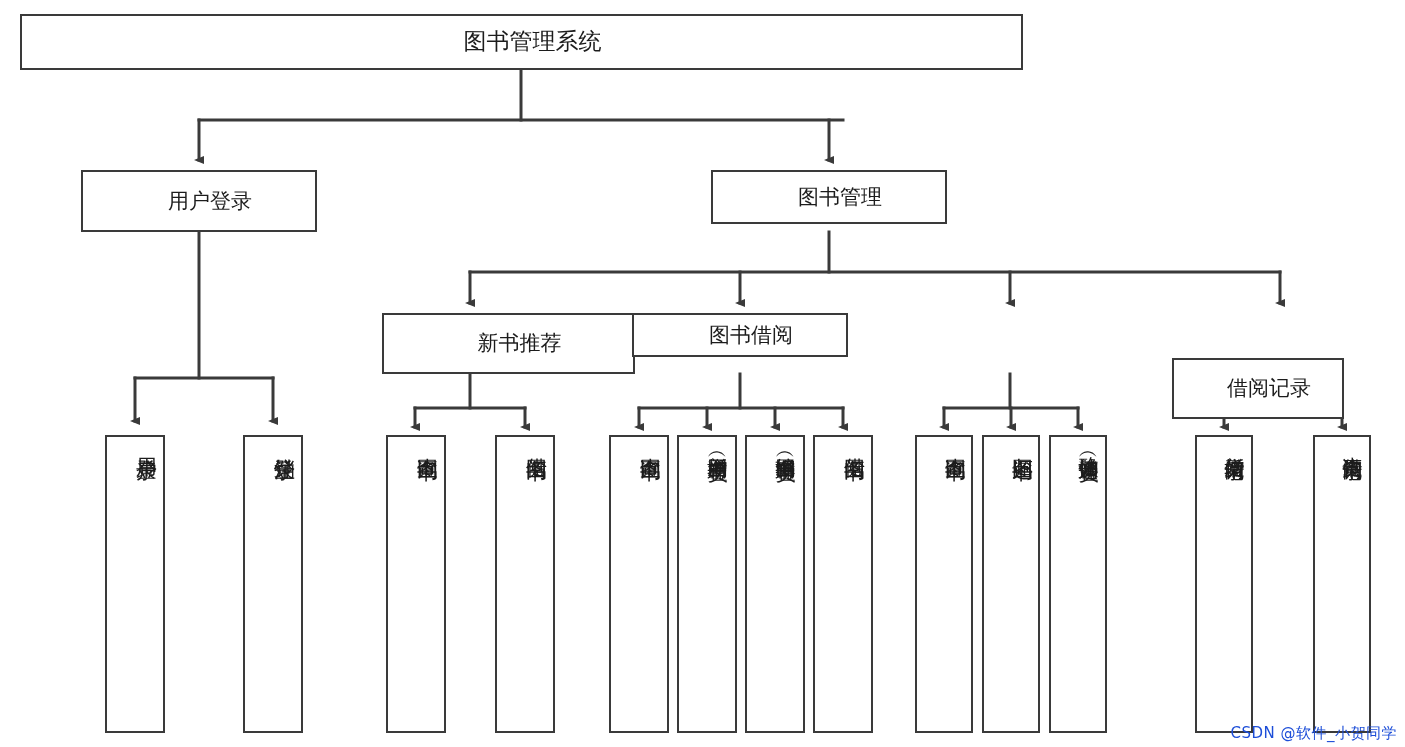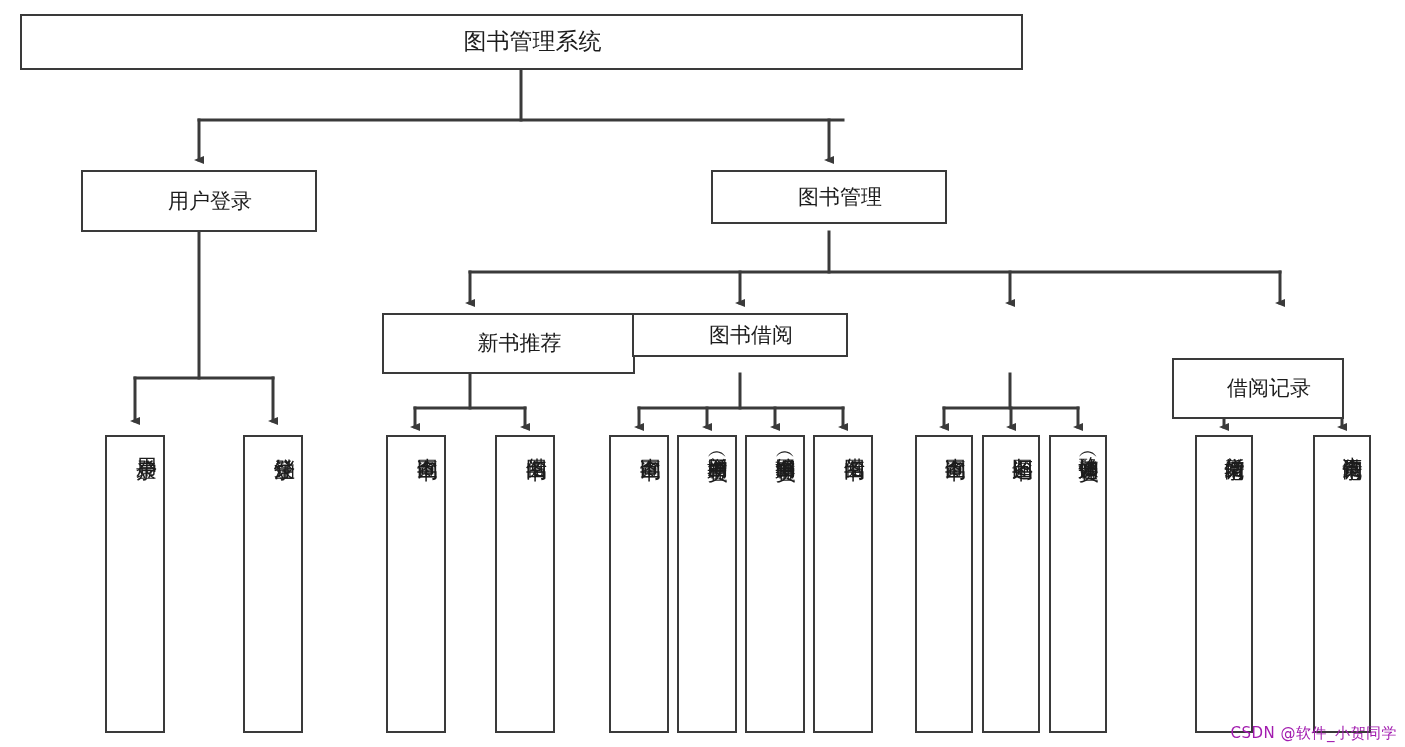--- a/index.html
+++ b/index.html
@@ -57,21 +57,21 @@
     line-height: 1.0;
     white-space: nowrap;
     margin: 0 auto;
   }
   .node.leaf.tall .label { font-size: 20px; }
   .watermark {
     position: absolute;
     right: 8px;
     bottom: 4px;
     font-size: 15px;
-    color: #a21caf;
+    color: #1d4ed8;
     letter-spacing: 0.5px;
     white-space: nowrap;
   }
 </style>
 </head>
 <body>
 
 <div id="canvas">
 
   <svg class="wires" viewBox="0 0 1405 747" xmlns="http://www.w3.org/2000/svg">

